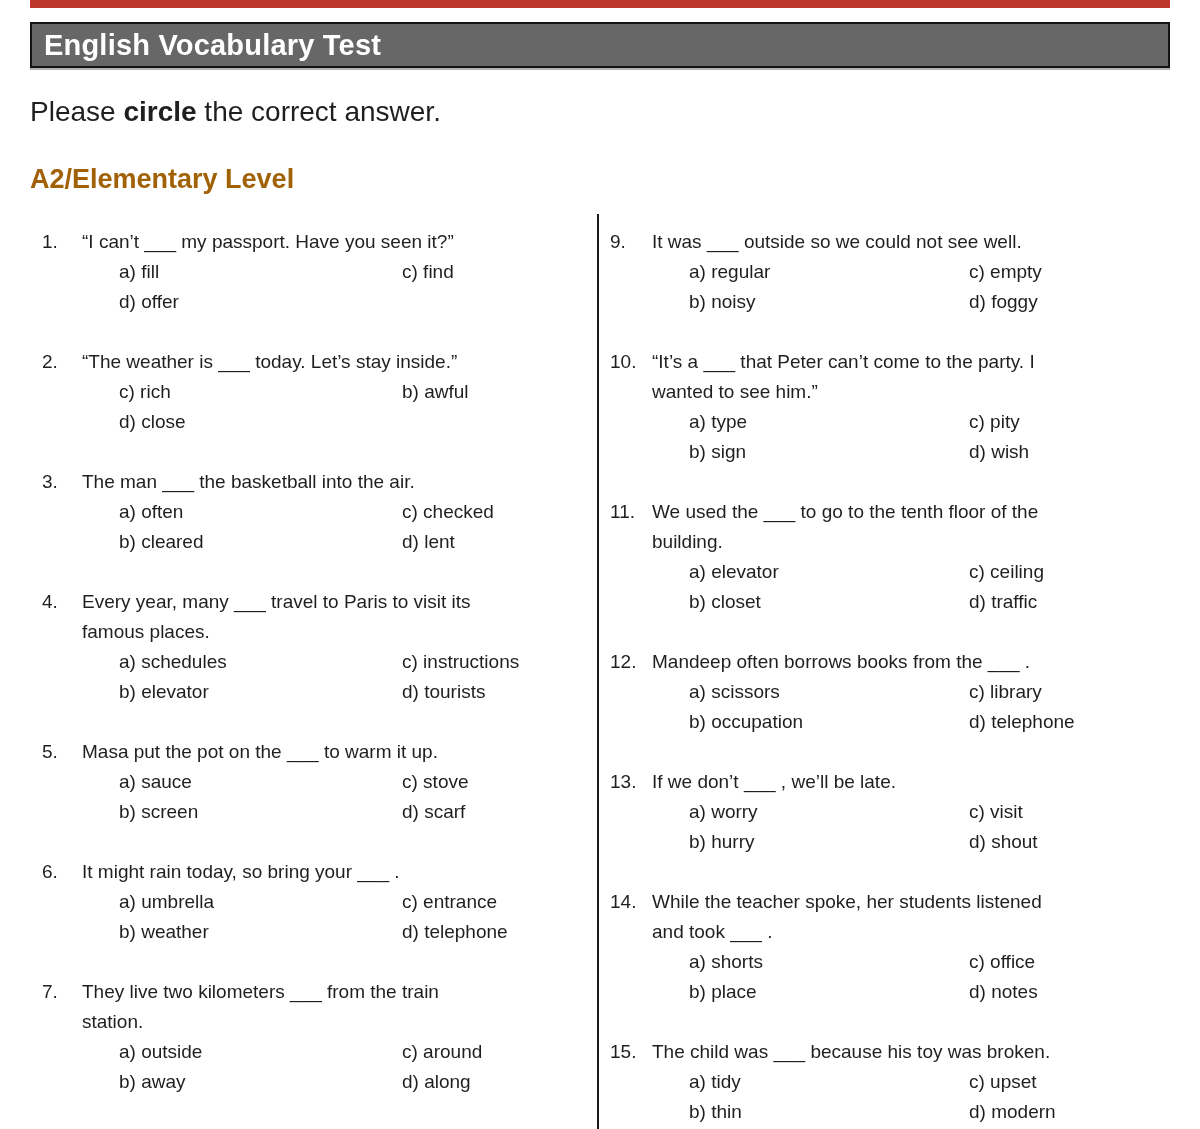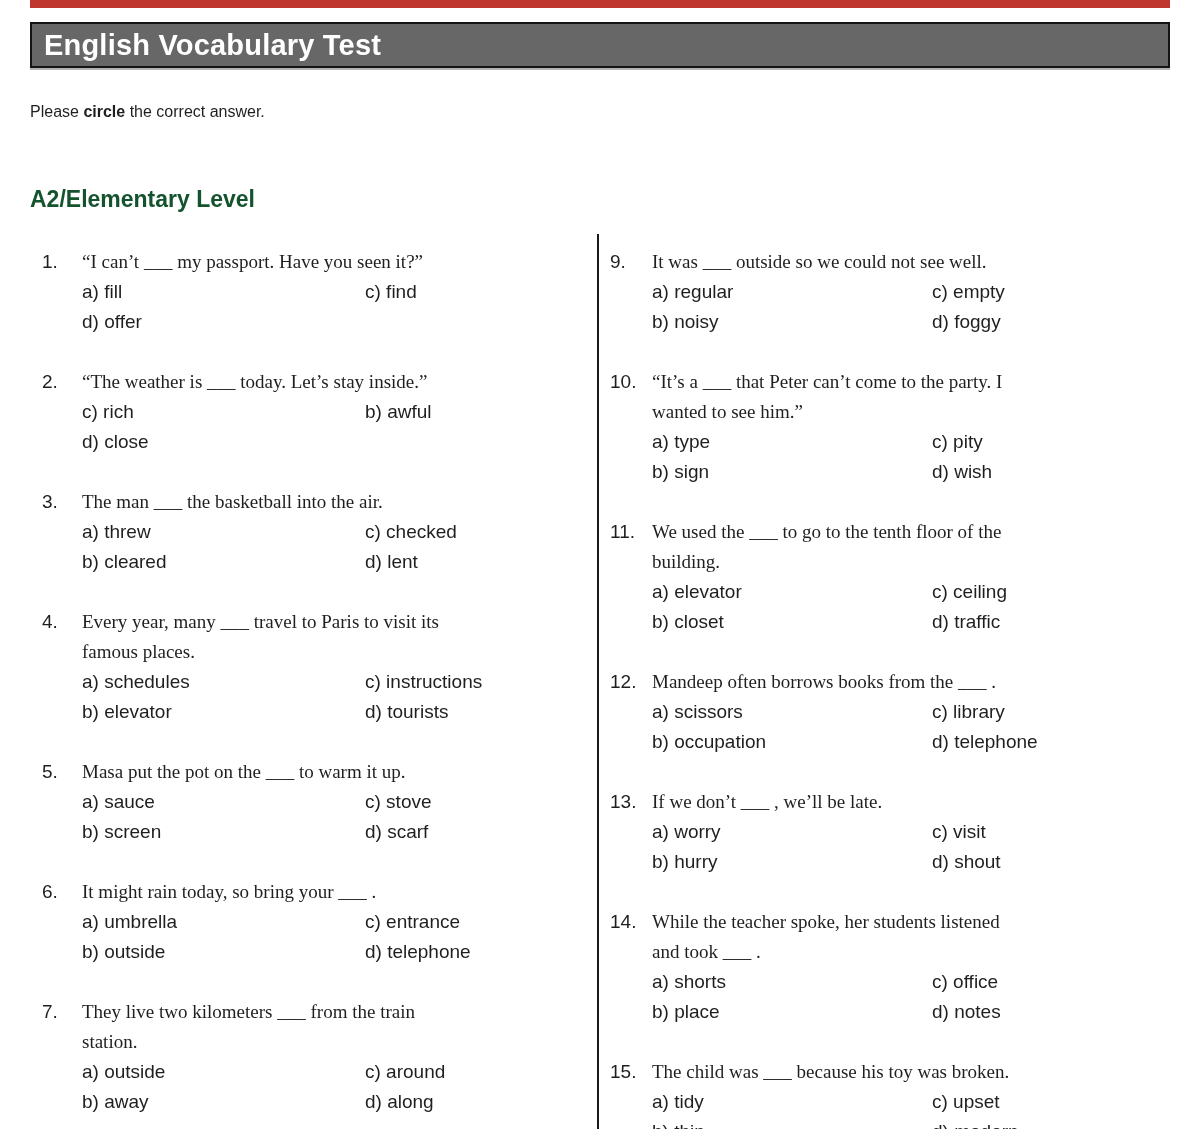--- a/index.html
+++ b/index.html
@@ -35,29 +35,29 @@
   }
   .doc-title {
     color: var(--header_text, #ffffff);
     font-size: 29px;
     font-weight: bold;
     letter-spacing: 0.2px;
     white-space: nowrap;
   }
   .instruction {
     margin-top: 32px;
-    font-size: 16px;
+    font-size: 28px;
     line-height: 24px;
   }
   .section-heading {
-    margin-top: 62px;
-    font-size: 23px;
+    margin-top: 42px;
+    font-size: 27px;
     line-height: 26px;
     font-weight: bold;
-    color: #14532d;
+    color: #a16207;
   }
   .qarea {
     margin-top: 22px;
     display: flex;
     flex: 1 1 auto;
     min-height: 0;
     overflow: hidden;
   }
   .qcol { padding-top: 13px; }
   .col-left { width: 537px; flex: 0 0 537px; }
@@ -72,27 +72,27 @@
     display: flex;
     margin-bottom: 30px;
     font-size: 19px;
     line-height: 30px;
     padding-left: 12px;
   }
   .col-right .question { padding-left: 2px; }
   .qnum { width: 40px; flex: 0 0 40px; }
   .col-right .qnum { width: 42px; flex: 0 0 42px; }
   .qbody { flex: 1 1 auto; min-width: 0; }
-  .qtext { white-space: pre-line; font-family: Liberation Serif, serif; }
+  .qtext { white-space: pre-line; }
   .opts {
     display: grid;
     grid-template-columns: 283px auto;
   }
   .col-right .opts { grid-template-columns: 280px auto; }
-  .opt { white-space: nowrap; }
+  .opt { white-space: nowrap; margin-left: 37px; }
 </style>
 </head>
 <body>
 
 <div class="page">
   <div class="top-bar"></div>
 
   <div class="header-bar">
     <span class="doc-title">English Vocabulary Test</span>
   </div>
@@ -125,21 +125,21 @@
         <span class="opt">d) close</span>
       </div>
     </div>
   </div>
 
   <div class="question">
     <div class="qnum">3.</div>
     <div class="qbody">
       <div class="qtext">The man ___ the basketball into the air.</div>
       <div class="opts">
-        <span class="opt">a) threw</span>
+        <span class="opt">a) often</span>
         <span class="opt">c) checked</span>
         <span class="opt">b) cleared</span>
         <span class="opt">d) lent</span>
       </div>
     </div>
   </div>
 
   <div class="question">
     <div class="qnum">4.</div>
     <div class="qbody">
@@ -167,21 +167,21 @@
     </div>
   </div>
 
   <div class="question">
     <div class="qnum">6.</div>
     <div class="qbody">
       <div class="qtext">It might rain today, so bring your ___ .</div>
       <div class="opts">
         <span class="opt">a) umbrella</span>
         <span class="opt">c) entrance</span>
-        <span class="opt">b) outside</span>
+        <span class="opt">b) weather</span>
         <span class="opt">d) telephone</span>
       </div>
     </div>
   </div>
 
   <div class="question">
     <div class="qnum">7.</div>
     <div class="qbody">
       <div class="qtext">They live two kilometers ___ from the train
 station.</div>

